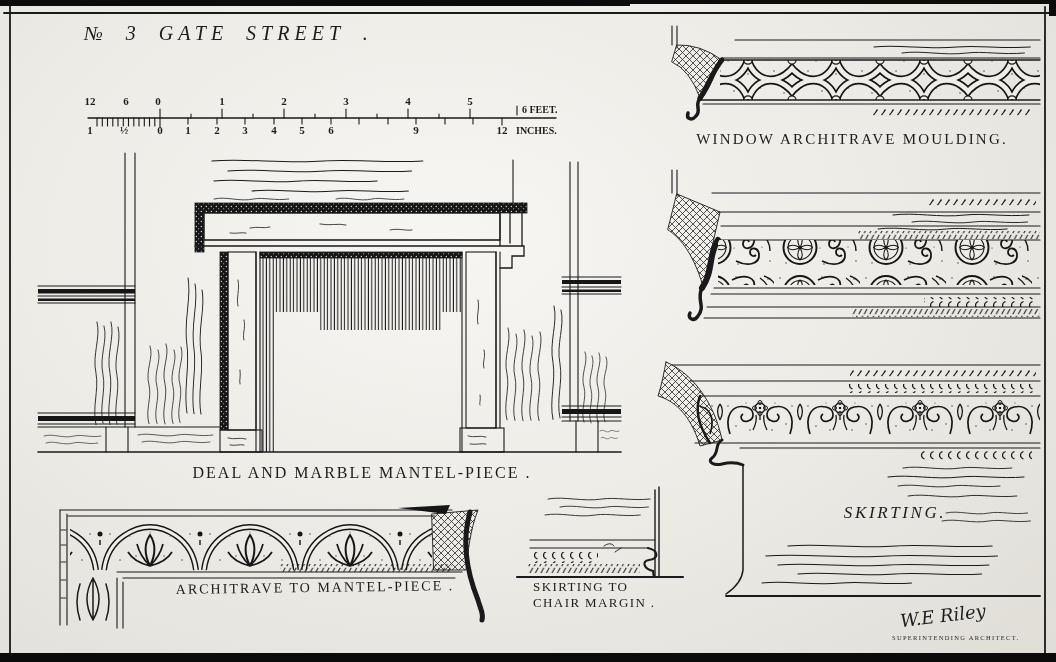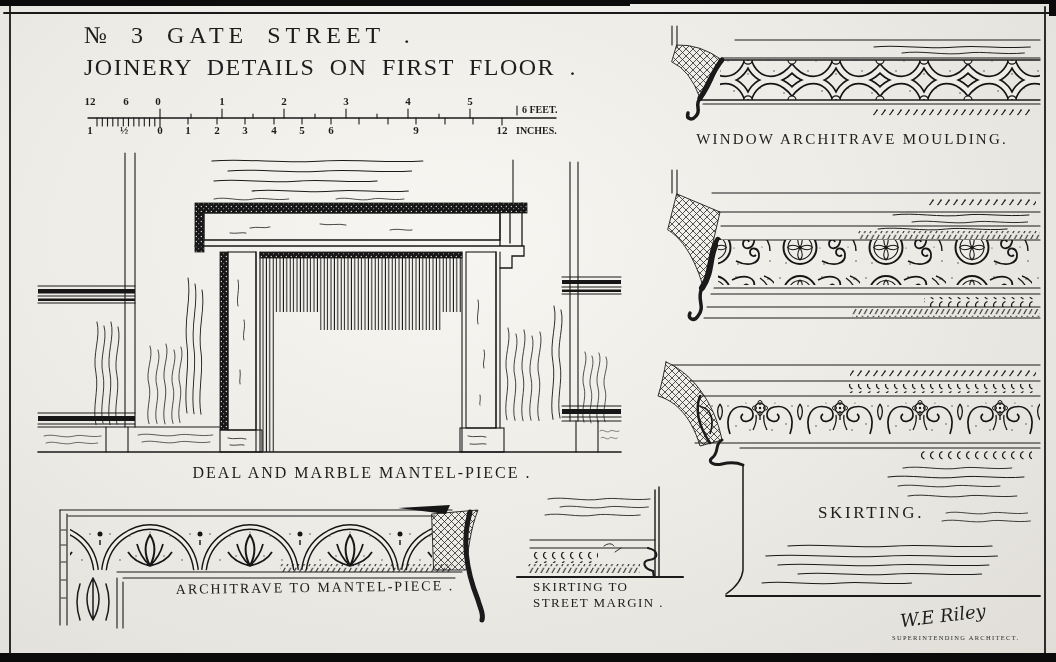--- a/index.html
+++ b/index.html
@@ -2,26 +2,26 @@
 <html><head>
 <meta charset="utf-8">
 <style>
   html,body{margin:0;padding:0;background:#777;}
   .page{position:relative;width:1056px;height:662px;overflow:hidden;
         background:radial-gradient(ellipse at 42% 36%, #f7f6f2 0%, #eceae5 55%, #dfddd6 100%);
         font-family:"Liberation Serif","DejaVu Serif",serif;color:#1d1d1d;}
   .art{position:absolute;left:0;top:0;}
   .strip{position:absolute;background:#0b0b0b;}
   .cap{position:absolute;white-space:nowrap;color:#1d1d1d;}
-  .t1{left:84px;top:22px;font-size:24px;letter-spacing:5px;word-spacing:8px;}
+  .t1{left:84px;top:22px;font-size:20px;letter-spacing:5px;word-spacing:8px;font-style:italic;}
   .t2{left:84px;top:54px;font-size:24px;letter-spacing:1.5px;word-spacing:7px;}
   .c-mantel{left:172px;top:464px;width:380px;text-align:center;font-size:16px;letter-spacing:2px;}
   .c-window{left:678px;top:131px;width:348px;text-align:center;font-size:15px;letter-spacing:2.2px;}
   .c-chair{left:712px;top:320px;width:276px;text-align:center;font-size:15.5px;letter-spacing:2.2px;}
-  .c-skirt{left:800px;top:503px;width:142px;text-align:center;font-size:17px;letter-spacing:2.6px;}
+  .c-skirt{left:824px;top:503px;width:142px;text-align:center;font-size:17px;letter-spacing:2.6px;font-style:italic;}
   .c-arch{left:146px;top:580px;width:338px;text-align:center;font-size:14px;letter-spacing:2px;transform:rotate(-0.8deg);}
   .c-marg1{left:533px;top:579px;font-size:13px;letter-spacing:1.4px;}
   .c-marg2{left:533px;top:595px;font-size:13px;letter-spacing:1.4px;}
   .sig-name{left:900px;top:605px;font-size:18px;font-style:italic;transform:rotate(-7deg);
             font-family:"DejaVu Serif",serif;}
   .sig-title{left:892px;top:634px;font-size:6.5px;letter-spacing:1.3px;color:#2a2a2a;}
   .rl{font-family:"Liberation Serif","DejaVu Serif",serif;font-size:11px;font-weight:600;fill:#1d1d1d;stroke:none;}
   .ru{font-size:10px;}
 </style>
 </head>
@@ -376,24 +376,23 @@
     </g>
   </g>
 </svg>
 
 <div class="strip" style="left:0;top:0;width:1056px;height:4px;"></div>
 <div class="strip" style="left:0;top:0;width:630px;height:6px;"></div>
 <div class="strip" style="left:0;top:653px;width:1056px;height:9px;"></div>
 <div class="strip" style="left:1049px;top:0;width:7px;height:16px;"></div>
 
 <div class="cap t1">№ 3  GATE  STREET .</div>
-<div class="cap t2">JOINERY  DETAILS  ON  FIRST  FLOOR .</div>
 <div class="cap c-window">WINDOW ARCHITRAVE MOULDING.</div>
 <div class="cap c-mantel">DEAL AND MARBLE MANTEL-PIECE .</div>
 <div class="cap c-skirt">SKIRTING.</div>
 <div class="cap c-arch">ARCHITRAVE TO MANTEL-PIECE .</div>
 <div class="cap c-marg1">SKIRTING TO</div>
-<div class="cap c-marg2">STREET MARGIN .</div>
+<div class="cap c-marg2">CHAIR MARGIN .</div>
 
 <div class="cap sig-name">W.E Riley</div>
 <div class="cap sig-title">SUPERINTENDING ARCHITECT.</div>
 
 </div>
 
 </body></html>

